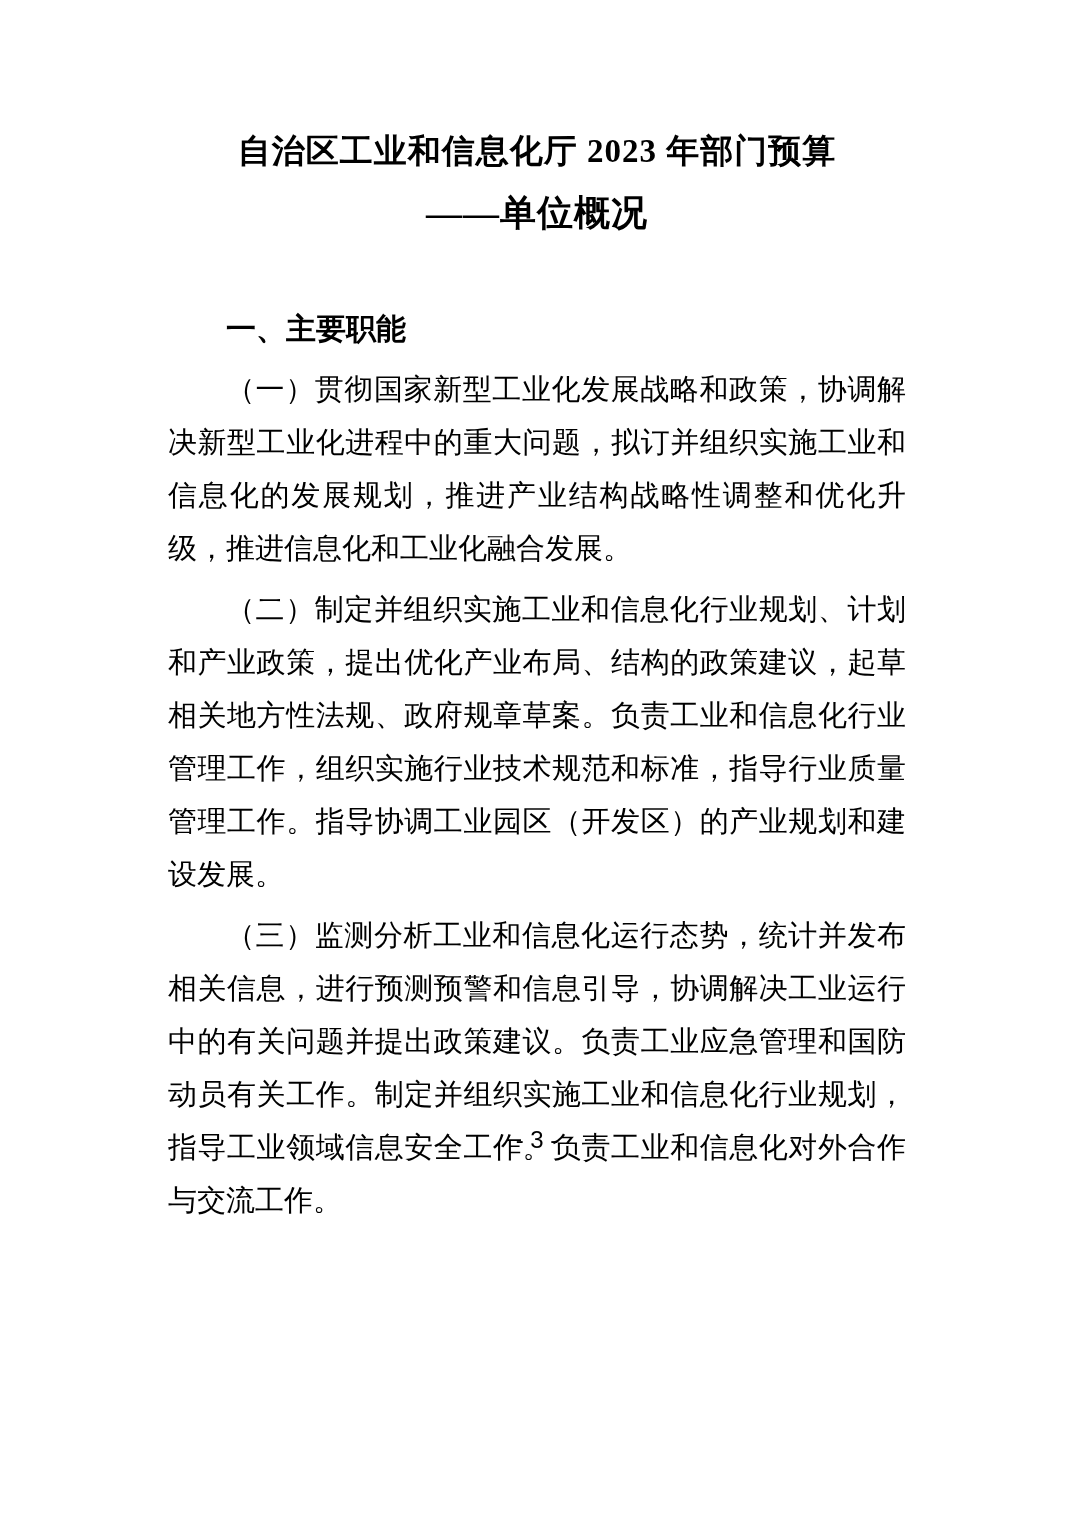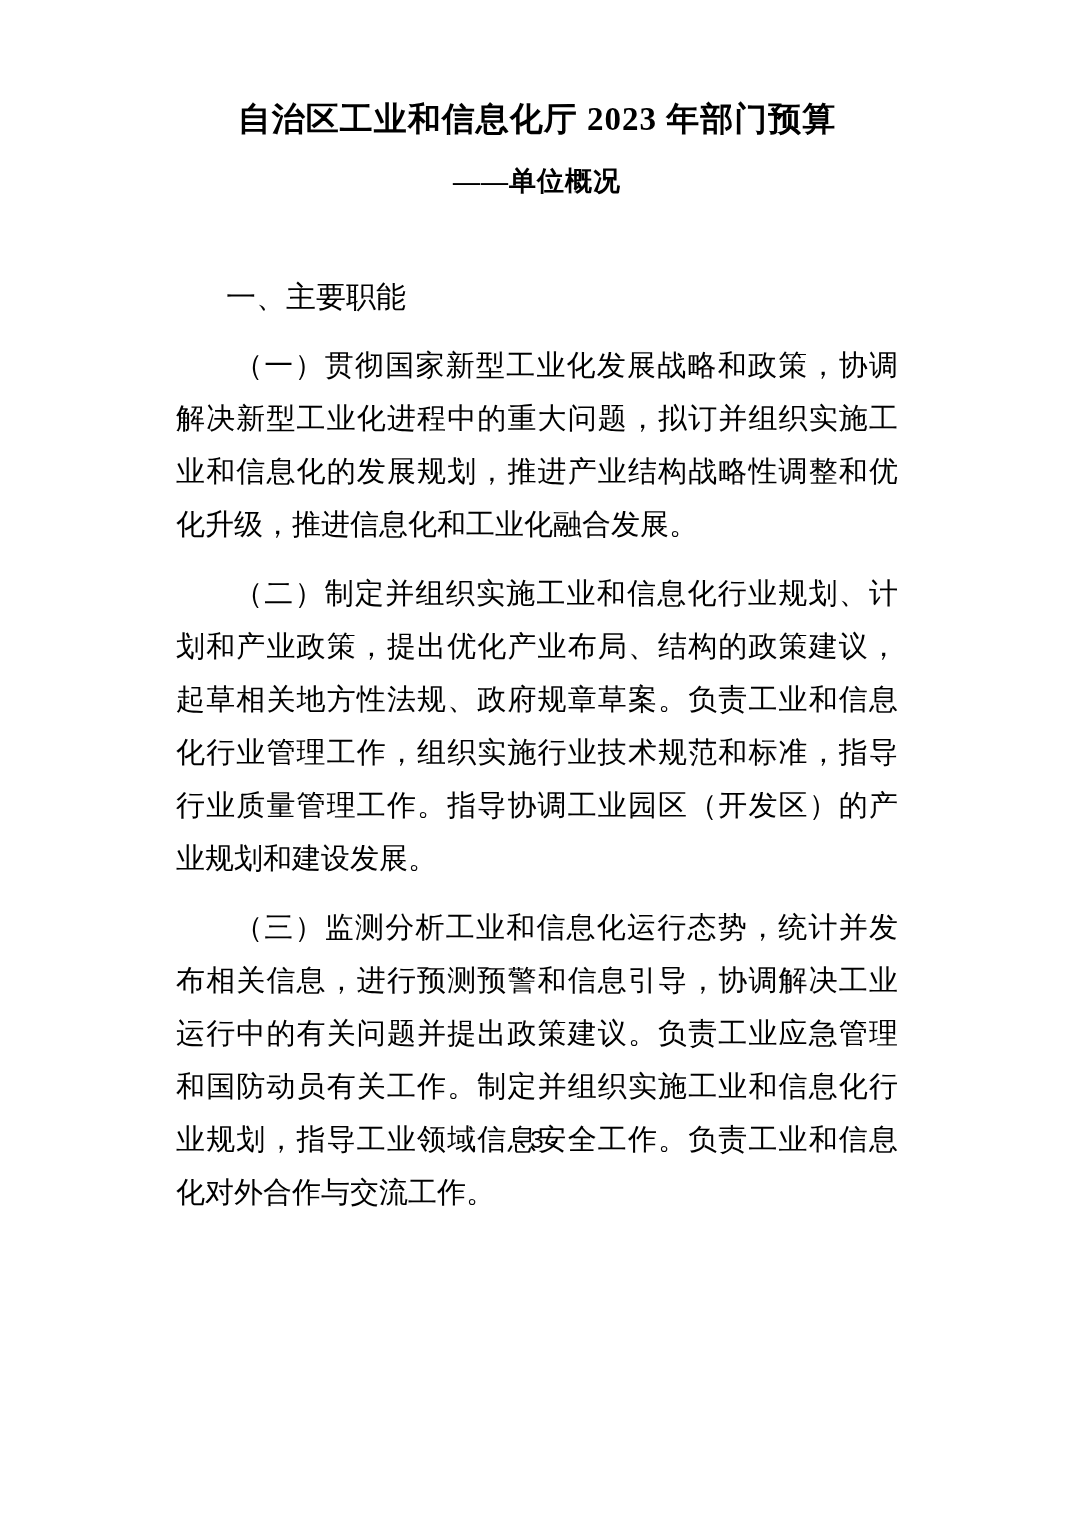--- a/index.html
+++ b/index.html
@@ -12,57 +12,57 @@
     height: 1520px;
     position: relative;
     color: #000000;
     overflow: hidden;
   }
   .page {
     position: relative;
     width: 1074px;
     height: 1249px;
     box-sizing: border-box;
-    padding-top: 88px;
+    padding-top: 120px;
   }
   .content {
     width: 754px;
     margin: 0 auto;
   }
   .doc-title {
     font-family: "Liberation Serif", serif;
     font-weight: bold;
     font-size: 33px;
     line-height: 62px;
     text-align: center;
     margin: 0;
     letter-spacing: 1px;
   }
   .doc-subtitle {
     font-family: "Liberation Serif", serif;
     font-weight: bold;
-    font-size: 27px;
+    font-size: 36px;
     line-height: 62px;
     text-align: center;
     margin: 0;
     letter-spacing: 1px;
   }
   .section-heading {
     font-family: "DejaVu Sans", sans-serif;
-    font-weight: normal;
+    font-weight: bold;
     font-size: 30px;
     line-height: 53px;
     margin: 58px 0 0 0;
     text-indent: 2.2em;
   }
   .body-para {
     font-family: "Liberation Serif", serif;
     font-size: 29px;
     line-height: 53px;
-    margin: 16px;
+    margin: 8px;
     text-indent: 2em;
     text-align: justify;
     text-align-last: left;
     letter-spacing: 0;
   }
   .page-footer {
     position: absolute;
     left: 0;
     bottom: 95px;
     width: 100%;

